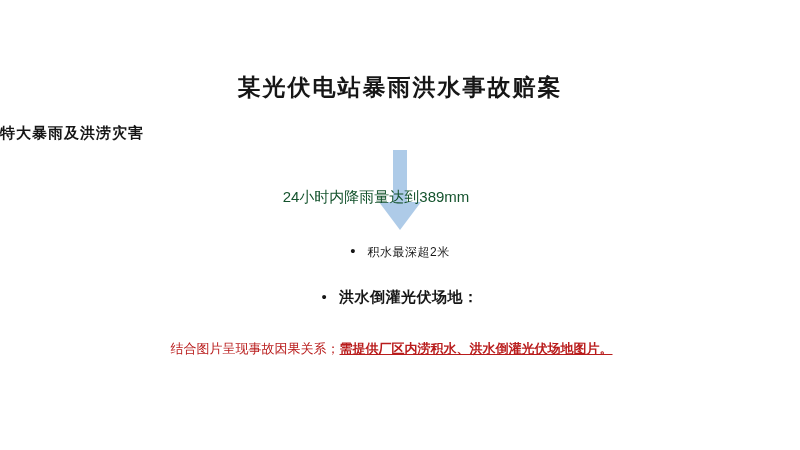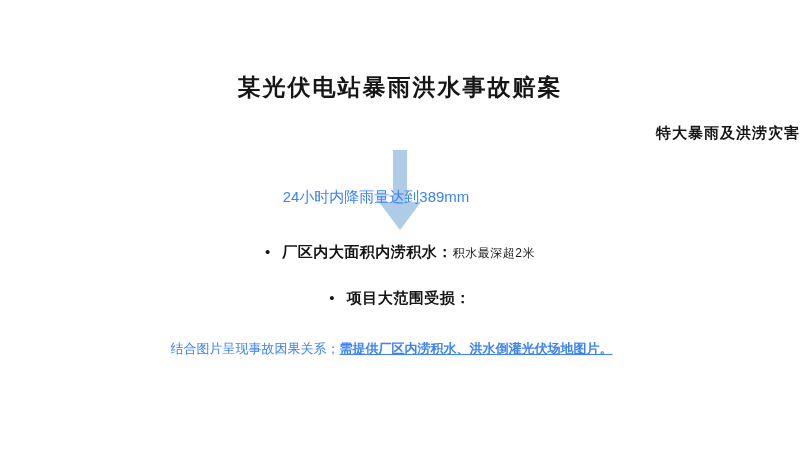--- a/index.html
+++ b/index.html
@@ -30,21 +30,21 @@
     font-weight: bold;
     letter-spacing: 2px;
     color: #161616;
     margin-top: 34px;
   }
   .subtitle {
     position: absolute;
     top: 124px;
     left: 0;
     width: 800px;
-    text-align: right;
+    text-align: left;
     font-size: 15px;
     font-weight: bold;
     letter-spacing: 1px;
     color: #161616;
   }
   .arrow-wrap {
     position: absolute;
     top: 150px;
     left: 0;
     width: 800px;
@@ -57,21 +57,21 @@
     transform: translateX(-50%);
     top: 0;
   }
   .rainfall {
     position: absolute;
     top: 188px;
     left: 0;
     width: 752px;
     text-align: center;
     font-size: 15px;
-    color: #3b82f6;
+    color: #14532d;
   }
   .bullets {
     position: absolute;
     top: 243px;
     left: 0;
     width: 800px;
   }
   .bullet-row {
     display: flex;
     justify-content: center;
@@ -100,21 +100,21 @@
     color: #161616;
     letter-spacing: 0.5px;
   }
   .footnote {
     position: absolute;
     top: 340px;
     left: 0;
     width: 783px;
     text-align: center;
     font-size: 13px;
-    color: #3b82f6;
+    color: #b91c1c;
     white-space: nowrap;
   }
   .footnote .fn-a {
     font-weight: normal;
   }
   .footnote .fn-b {
     font-weight: bold;
     text-decoration: underline;
   }
 </style>
@@ -133,29 +133,28 @@
     </svg>
   </div>
 
   <div class="rainfall">24小时内降雨量达到389mm</div>
 
   <div class="bullets">
 
     <div class="bullet-row">
       <div class="bullet-inner">
         <span class="bullet-dot">•</span>
-        <span class="bullet-strong">厂区内大面积内涝积水：</span>
         <span class="bullet-normal">积水最深超2米</span>
       </div>
     </div>
 
     <div class="bullet-row">
       <div class="bullet-inner">
         <span class="bullet-dot">•</span>
-        <span class="bullet-strong">项目大范围受损：</span>
+        <span class="bullet-strong">洪水倒灌光伏场地：</span>
       </div>
     </div>
 
   </div>
 
   <div class="footnote">
     <span class="fn-a">结合图片呈现事故因果关系；</span><span class="fn-b">需提供厂区内涝积水、洪水倒灌光伏场地图片。</span>
   </div>
 
 </div>

